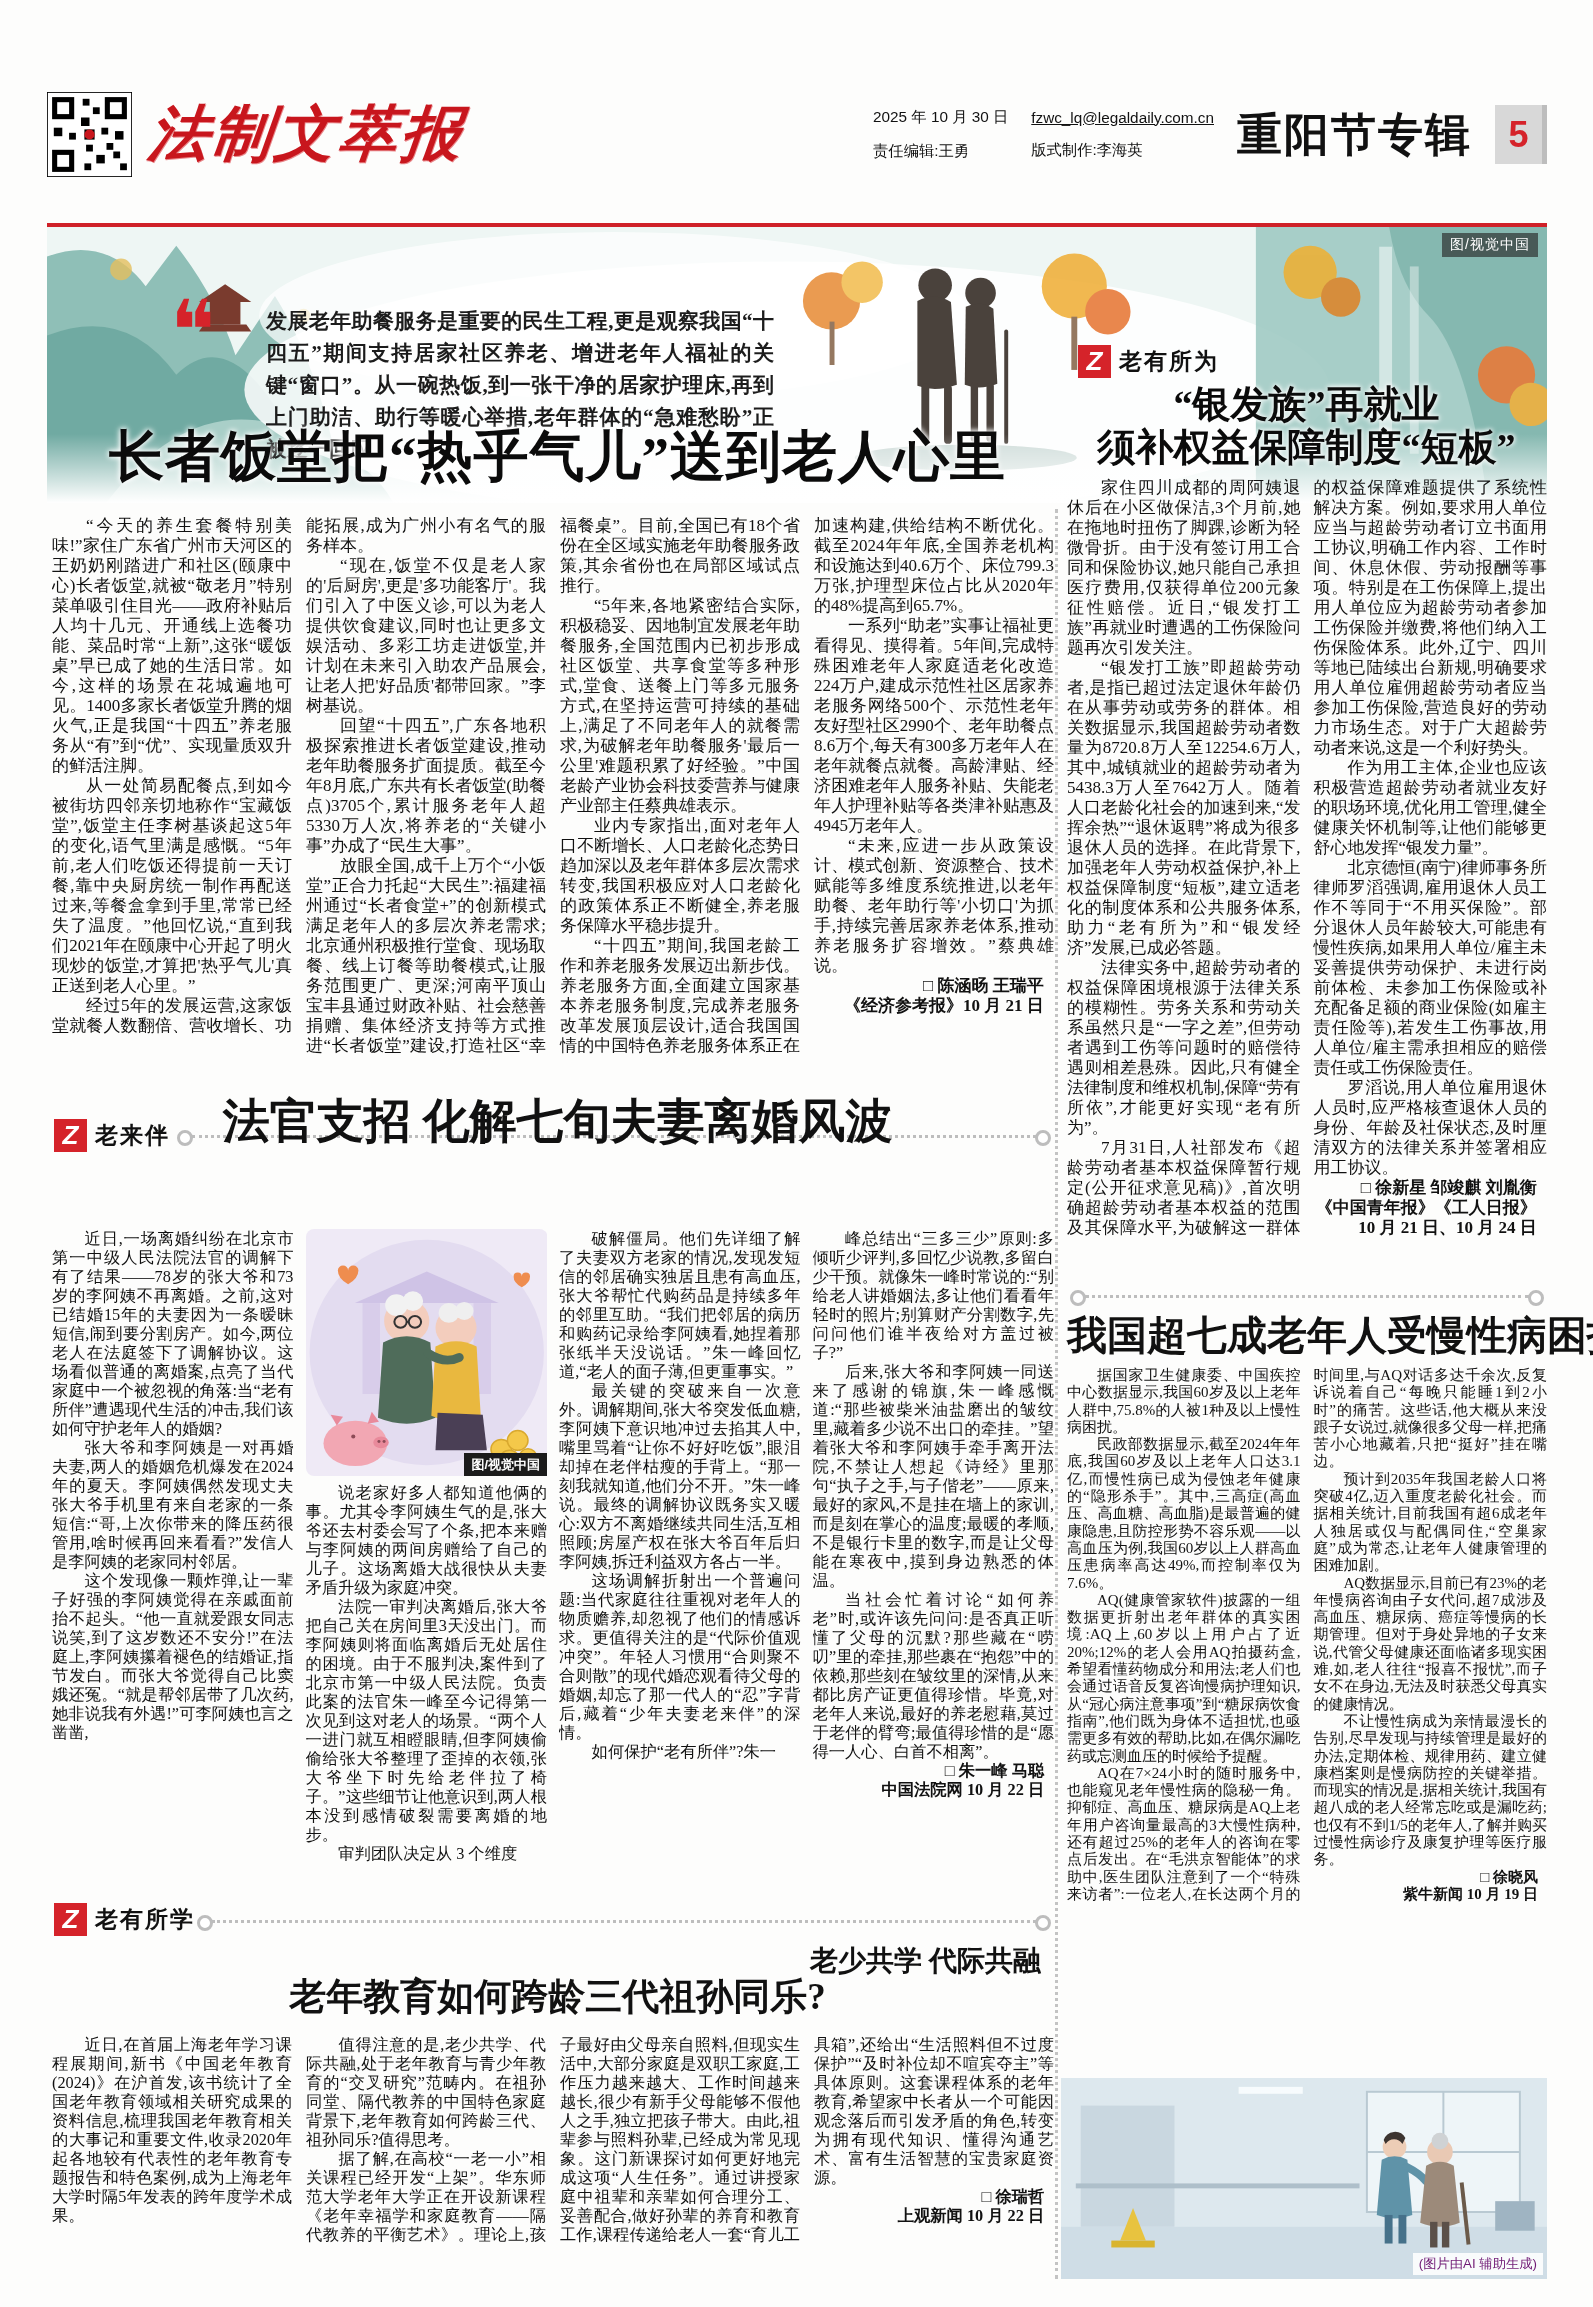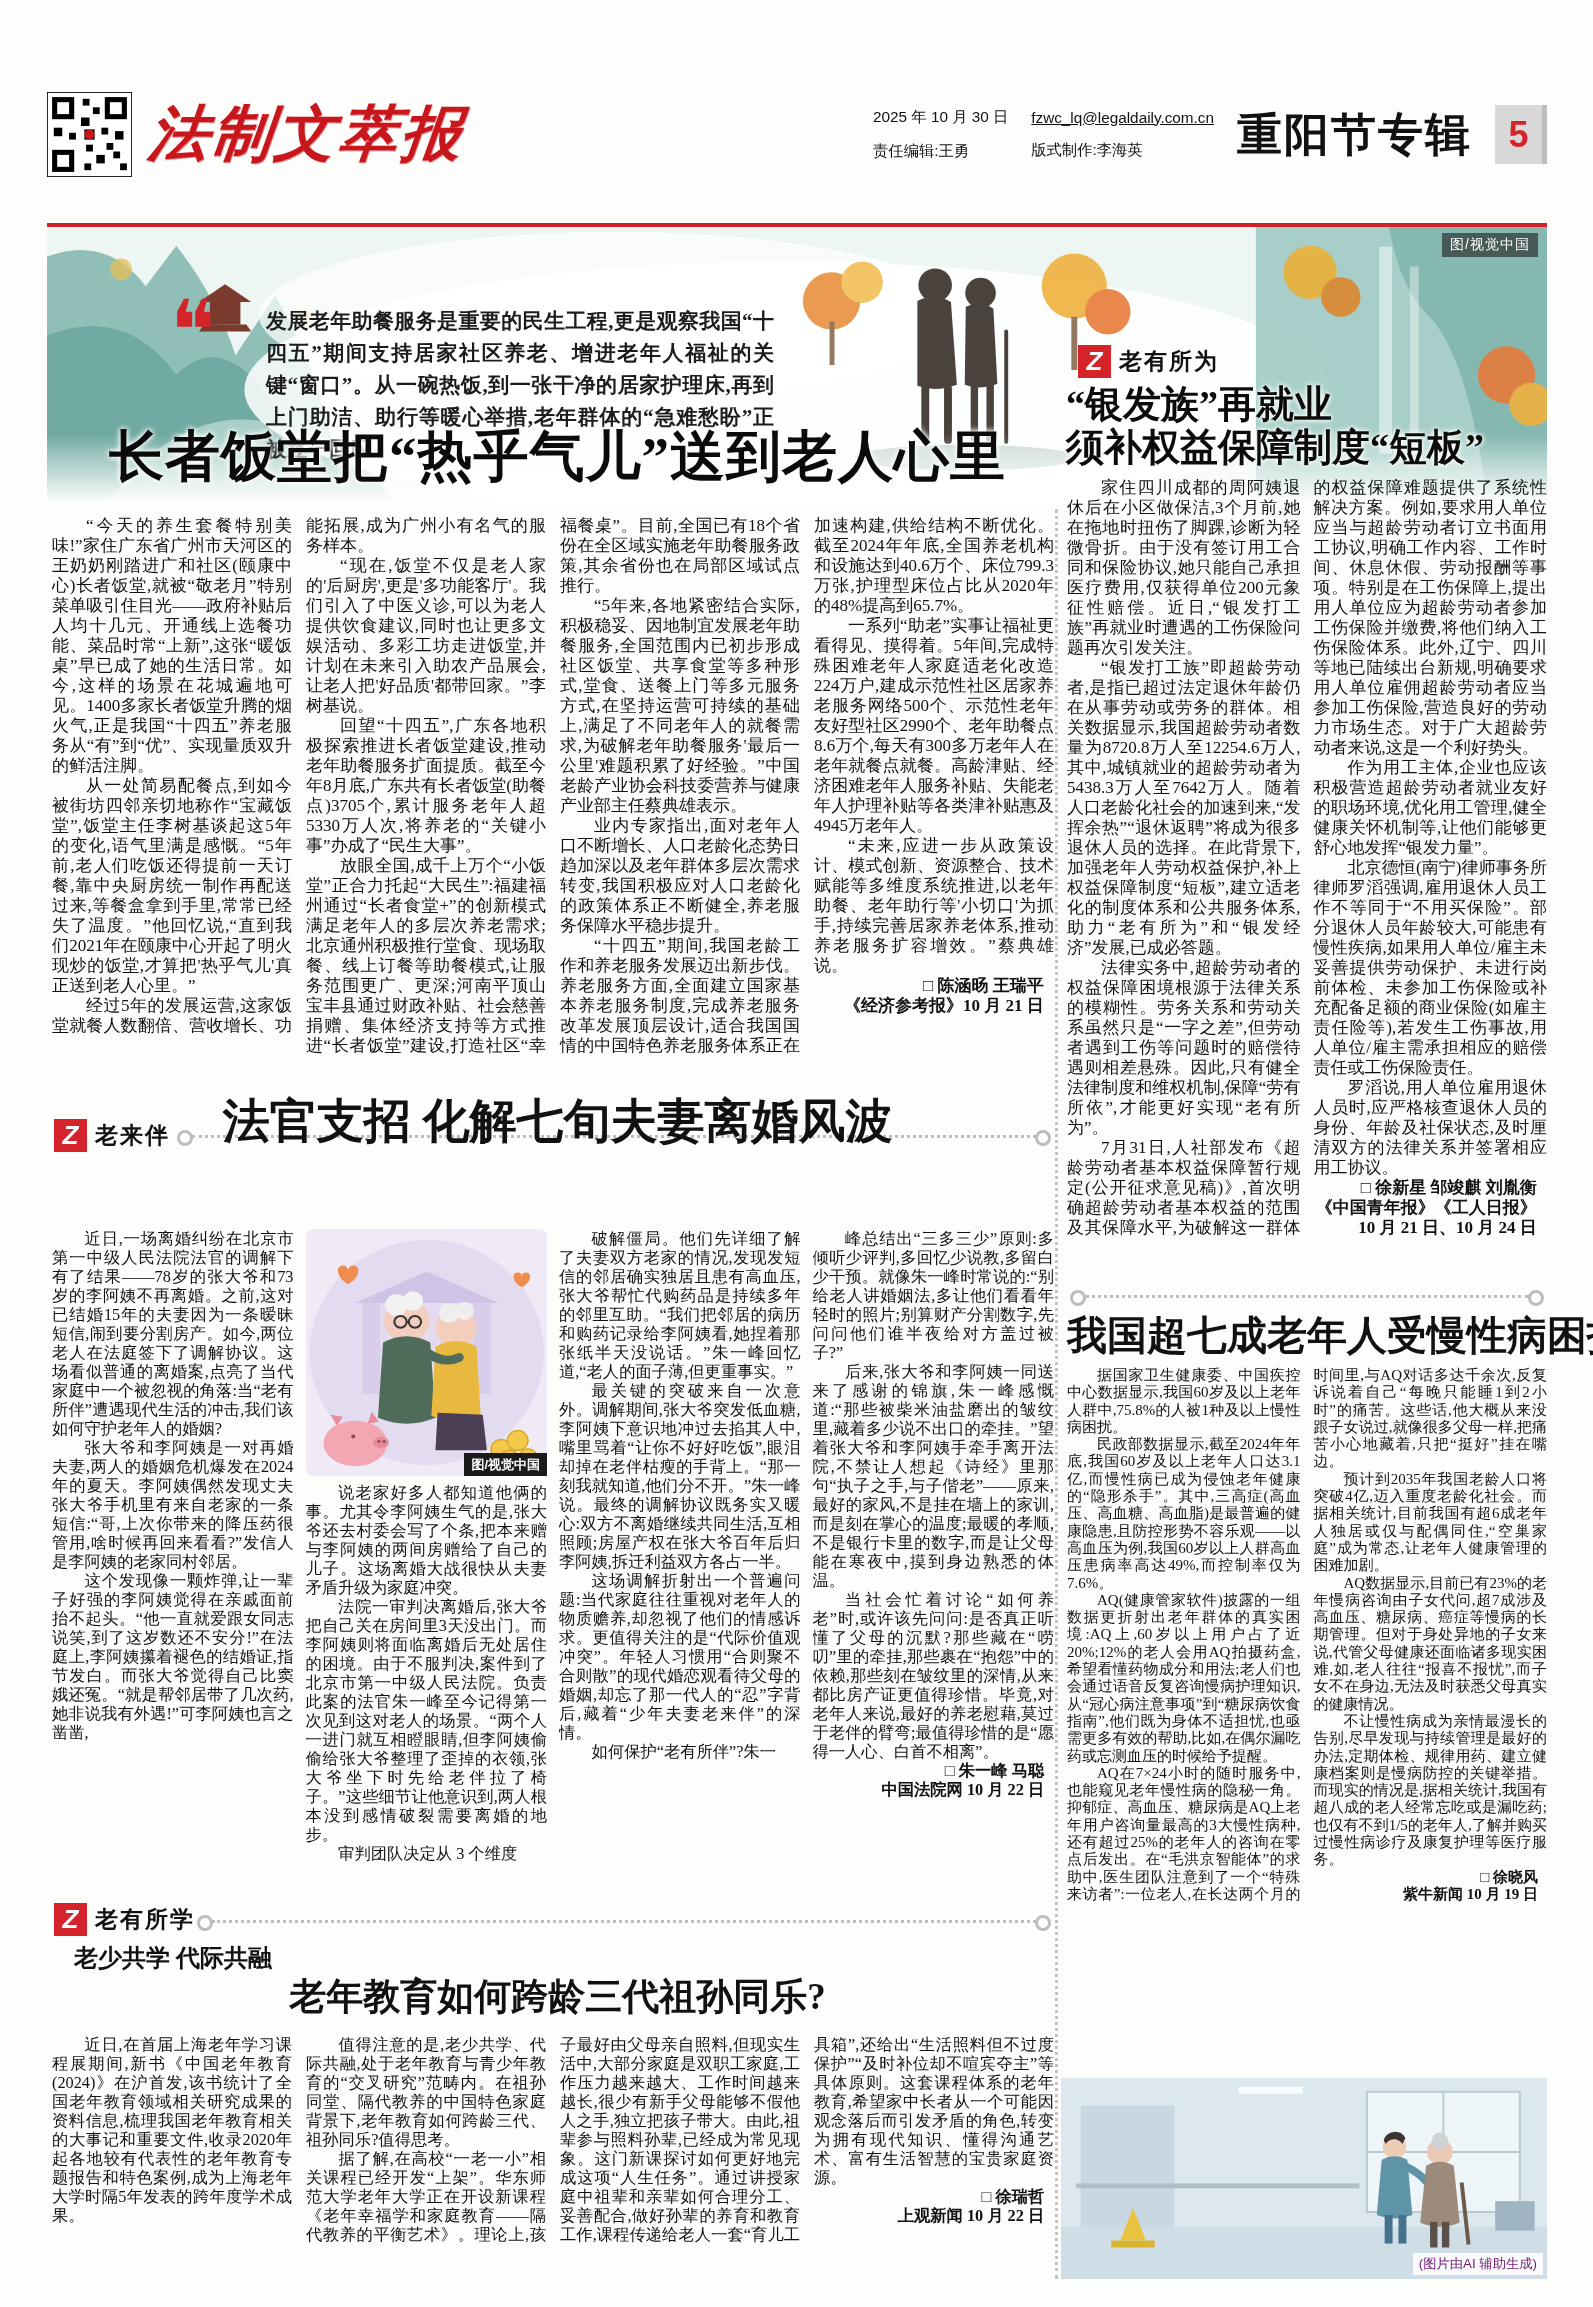--- a/index.html
+++ b/index.html
@@ -40,21 +40,21 @@
       font-size:26px;font-weight:900;font-style:italic;flex:0 0 auto;}
   .kicker-label{font-size:23px;font-weight:900;letter-spacing:2px;}
 
   
   .flow{overflow:hidden;}
   #main-body{left:52px;top:516px;width:1002px;height:590px;column-count:4;column-gap:14px;
       font-size:17px;line-height:20px;}
   #v-divider{left:1055px;top:509px;height:1770px;width:0;border-left:3px dotted #c3c3c3;}
 
   #kicker-laoyousuowei{left:1078px;top:345px;}
-  #headline-yinfazu{left:1066px;top:383px;width:481px;text-align:left;font-weight:900;color:#0b0b0b;
+  #headline-yinfazu{left:1066px;top:383px;width:481px;text-align:center;font-weight:900;color:#0b0b0b;
       text-shadow:0 0 6px #ffffff,0 0 4px #ffffff;}
   #headline-yinfazu .l1{font-size:38px;line-height:1.14;}
   #headline-yinfazu .l2{font-size:38px;line-height:1.14;}
   #right-body{left:1067px;top:478px;width:480px;height:809px;column-count:2;column-gap:13px;
       font-size:17px;line-height:20px;}
 
   .dot-rule{border-top:3px dotted #bdbdbd;height:0;}
   .dot-rule .c{position:absolute;top:-8px;width:10px;height:10px;border:3px solid #bdbdbd;border-radius:50%;background:#fff;}
   .dot-rule .c.left{left:-15px;} .dot-rule .c.right{right:-15px;}
   #right-divider{left:1085px;top:1295px;width:444px;}
@@ -73,21 +73,21 @@
   #laolaiban-body{left:52px;top:1229px;width:1002px;height:656px;display:flex;gap:12px;
       font-size:16.3px;line-height:19px;}
   .mcol{flex:1 1 0;overflow:hidden;}
   .illustration{width:100%;height:247px;position:relative;margin-bottom:7px;}
   .illustration svg{display:block;width:100%;height:100%;}
   .illu-credit{position:absolute;right:0;bottom:0;background:#1b1b1b;color:#fff;font-size:13px;
       padding:2px 7px;font-weight:bold;font-family:"Liberation Sans",sans-serif;}
 
   #kicker-laoyousuoxue{left:54px;top:1903px;}
   #bottom-rule{left:212px;top:1920px;width:824px;}
-  #subtitle-laoxue{left:74px;top:1942px;width:967px;font-size:24px;font-weight:900;text-align:left;}
+  #subtitle-laoxue{left:74px;top:1942px;width:967px;font-size:28px;font-weight:900;text-align:right;}
   #headline-laoxue{left:74px;top:1972px;width:967px;font-size:37px;font-weight:900;text-align:center;white-space:nowrap;}
   #laoxue-body{left:52px;top:2035px;width:1002px;height:238px;column-count:4;column-gap:14px;
       font-size:16.3px;line-height:19px;}
 </style>
 </head>
 <body>
 
 <div class="page">
 
   <div class="abs" id="header">

